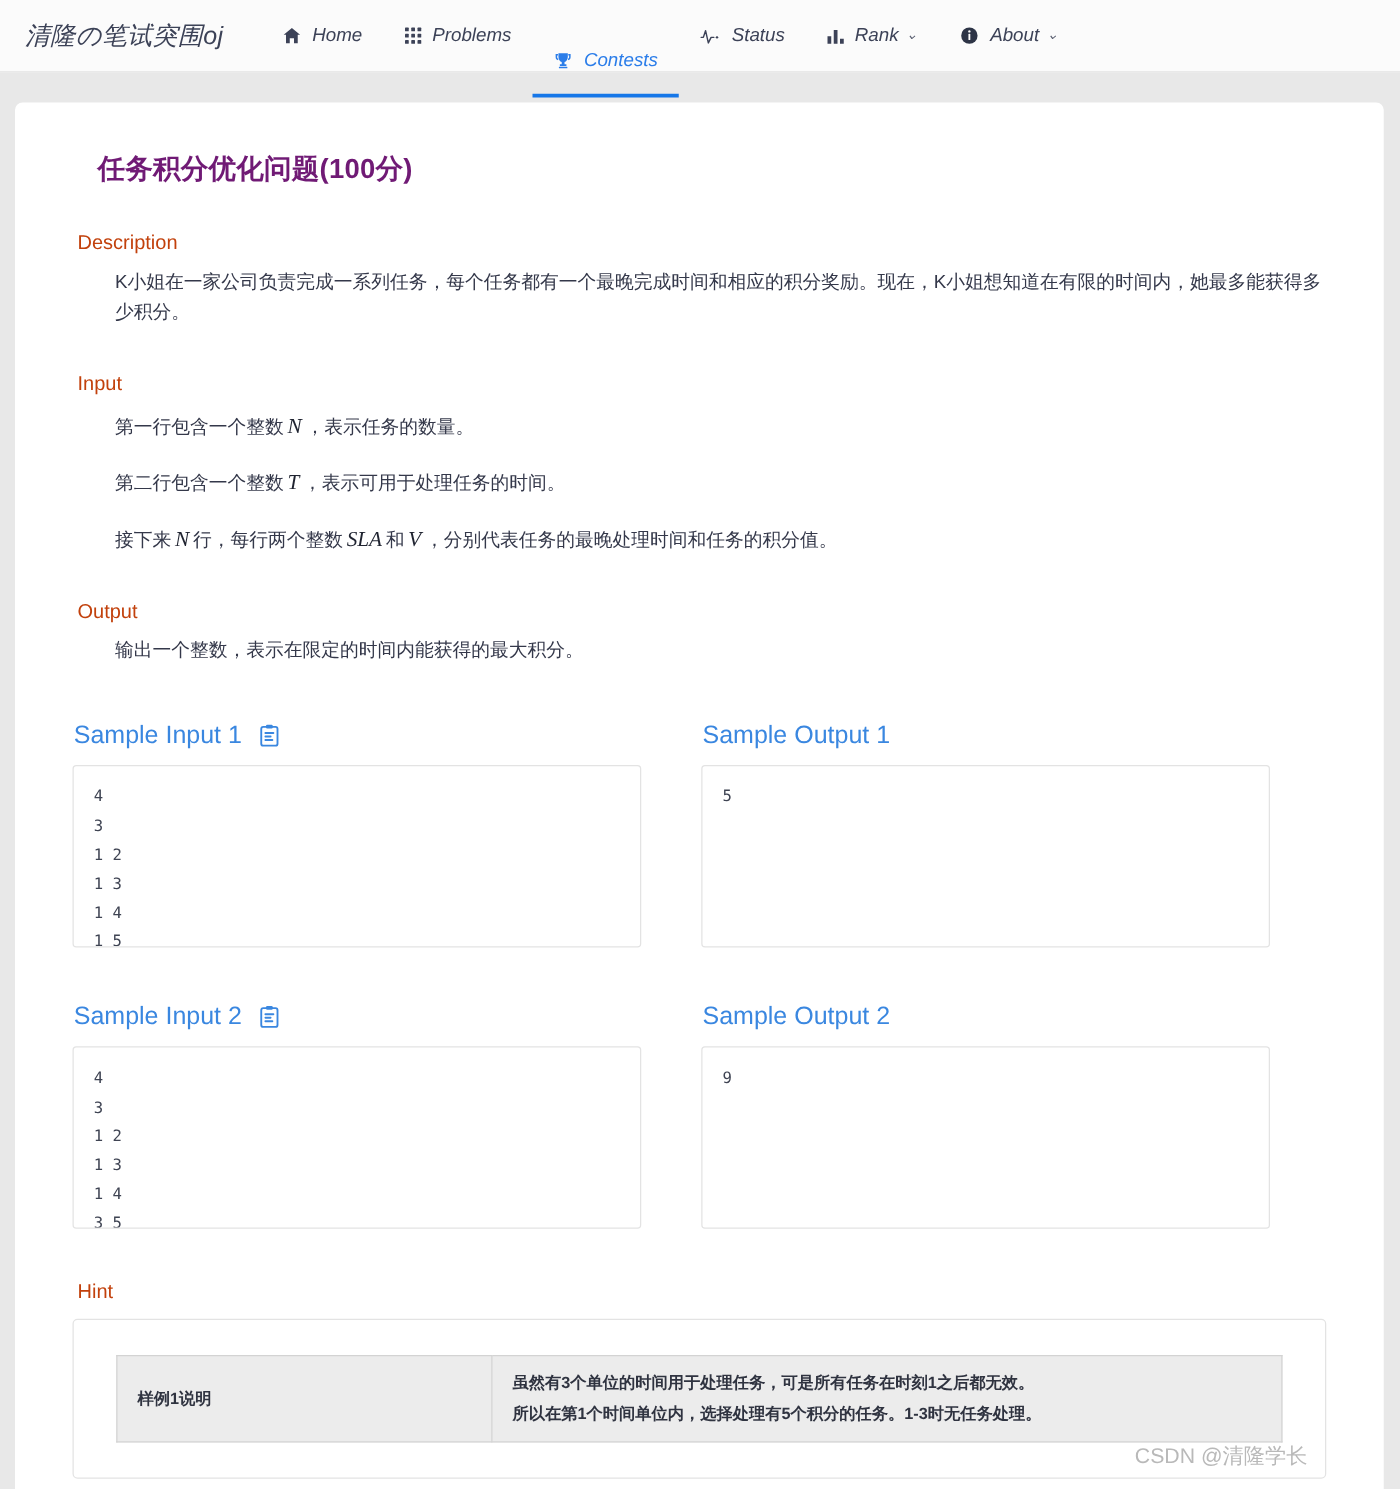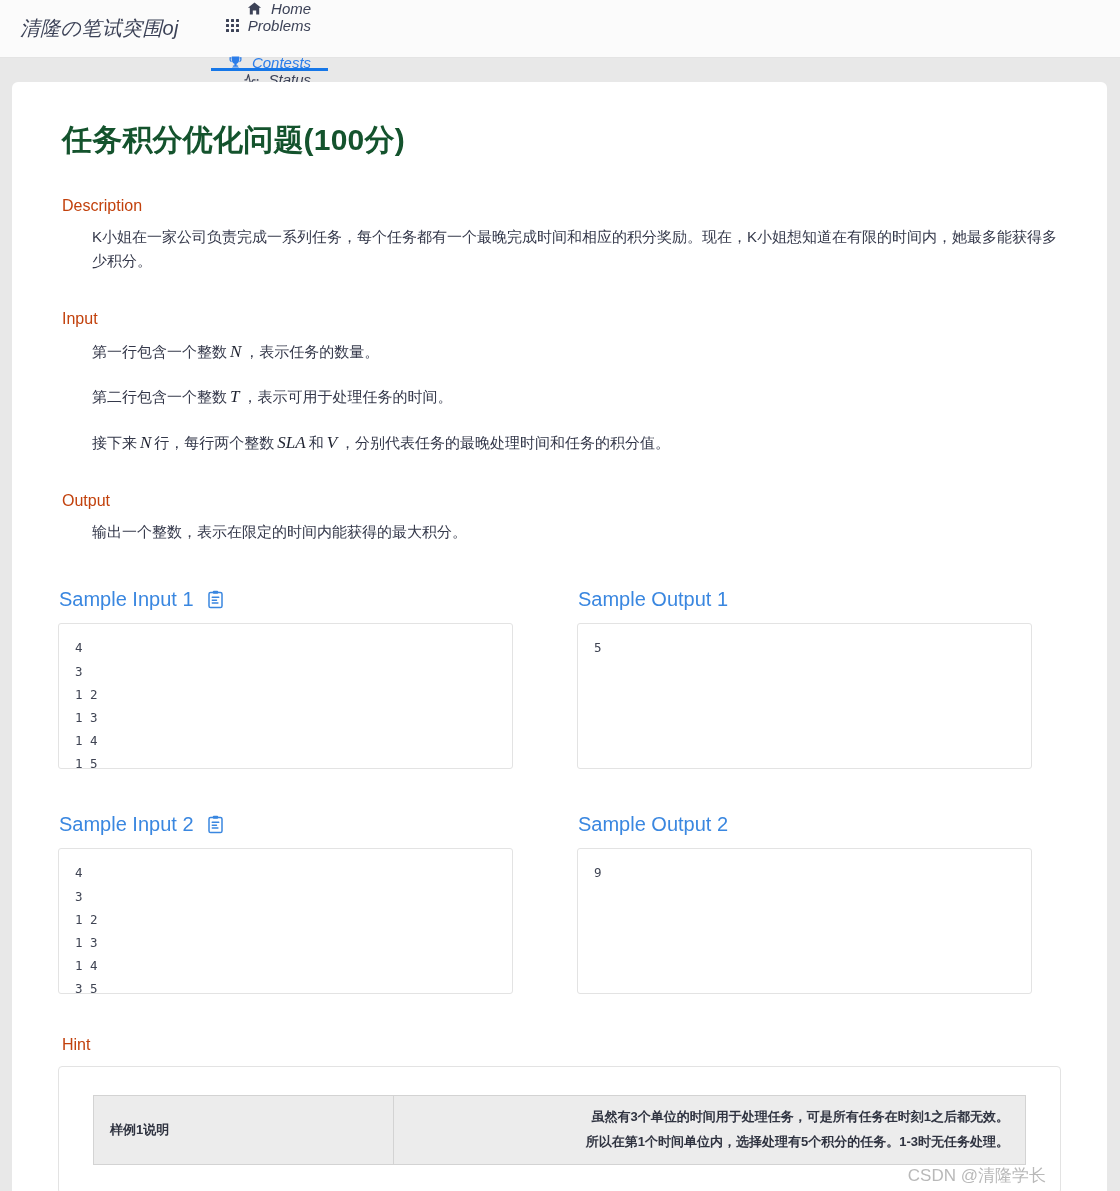--- a/index.html
+++ b/index.html
@@ -22,21 +22,21 @@
     border-bottom: 1px solid #e4e4e4;
     font-style: italic;
   }
   .brand {
     font-size: 20px;
     color: #3c4257;
     letter-spacing: 0.3px;
     white-space: nowrap;
     margin-right: 30px;
   }
-  .nav-items { display: flex; align-items: flex-end; height: 58px; flex-direction: column; }
+  .nav-items { display: flex; align-items: flex-start; height: 58px; }
   .nav-item {
     display: flex; align-items: center;
     height: 58px;
     padding: 0 17px;
     font-size: 15px;
     color: #3c4257;
     cursor: pointer;
     position: relative;
     white-space: nowrap;
   }
@@ -67,24 +67,24 @@
   .card {
     position: absolute;
     left: 12px; top: 82px;
     width: 1095px;
     min-height: 1200px;
     background: #ffffff;
     border-radius: 6px;
     padding: 26px 46px 40px 46px;
   }
   .problem-title {
-    font-size: 30px;
+    font-size: 22px;
     font-weight: bold;
-    color: #14532d;
-    margin: 12px 0 0 4px;
+    color: #701a75;
+    margin: 12px 0 0 20px;
     letter-spacing: .2px;
   }
   .section-head {
     color: #c2410c;
     font-size: 16px;
     margin: 36px 0 10px 4px;
     display: flex;
     align-items: center;
     gap: 12px;
   }
@@ -103,21 +103,21 @@
     font-style: italic;
     font-size: 17px;
     padding: 0 3px;
     color: #1f2330;
   }
 
   
   .samples {
     display: grid;
     grid-template-columns: 455px 455px;
-    column-gap: 64px;
+    column-gap: 48px;
     margin-top: 8px;
   }
   .sample-head {
     color: #3a87e0;
     font-size: 20px;
     display: flex;
     align-items: center;
     gap: 13px;
     margin: 36px 0 12px 1px;
   }
@@ -154,21 +154,21 @@
   .hint-table td {
     padding: 9px 16px;
     font-size: 13px;
     font-weight: bold;
     color: #2f3340;
     line-height: 1.9;
     vertical-align: middle;
     border: 1px solid #d3d3d3;
   }
   .hint-label { width: 300px; margin-top: 36px; }
-  .hint-desc { text-align: right; }
+  .hint-desc { text-align: left; }
   .watermark {
     position: absolute;
     right: 14px; bottom: 6px;
     font-size: 17px;
     color: #b9b9b9;
     white-space: nowrap;
     pointer-events: none;
     margin-top: 36px;
   }
 </style>

